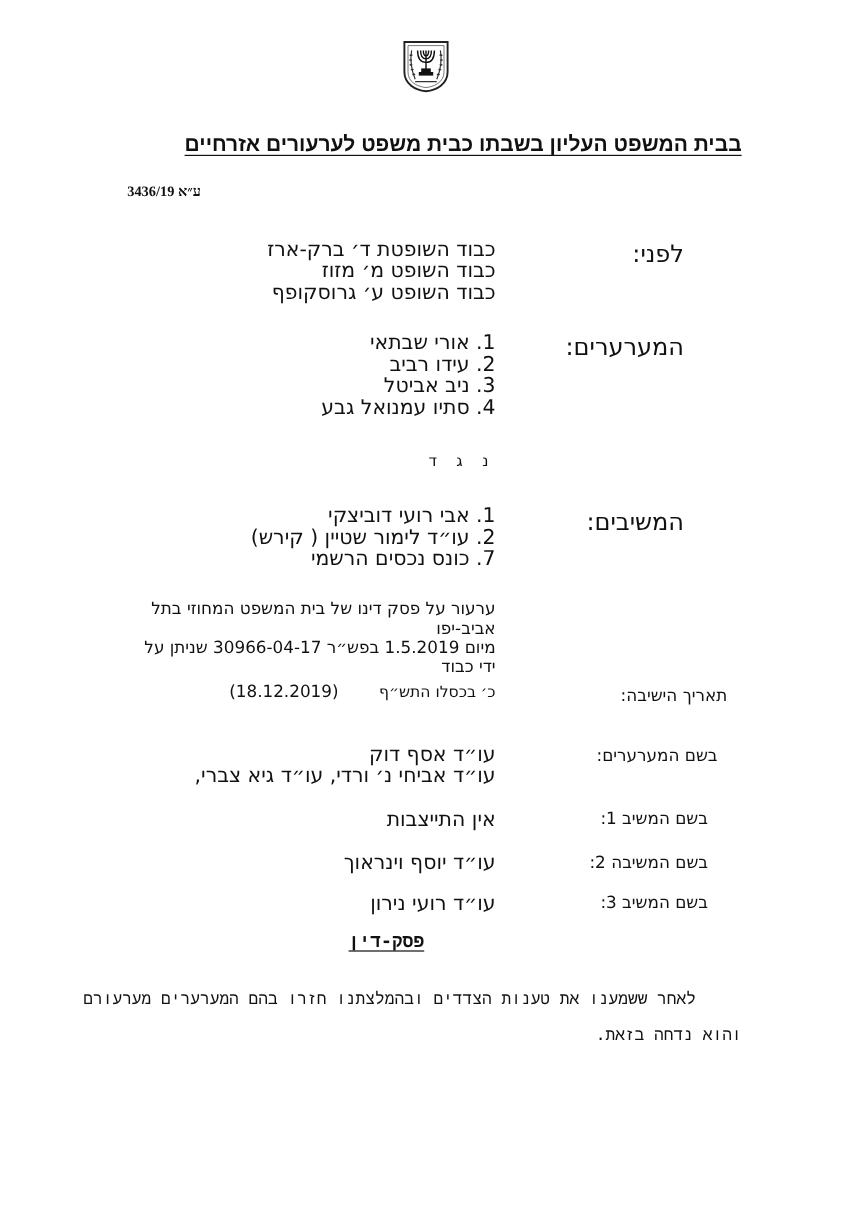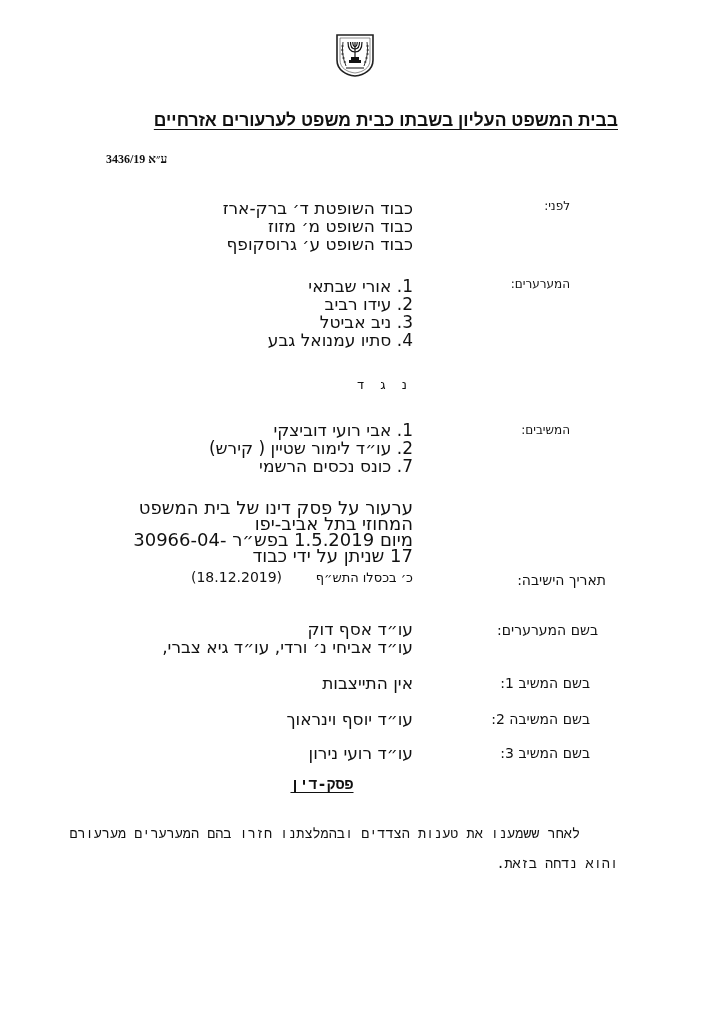--- a/index.html
+++ b/index.html
@@ -36,21 +36,21 @@
       font-weight: bold;
       font-size: 12px;
       white-space: nowrap;
       direction: rtl;
       width: 100px;
       text-align: left;
     }
     .case-number .num { direction: ltr; unicode-bidi: embed; }
     .label {
       right: 148px;
-      font-size: 12px;
+      font-size: 20px;
       white-space: nowrap;
       direction: rtl;
       text-align: right;
     }
     .label-far {
       font-size: 14px;
       white-space: nowrap;
       direction: rtl;
       text-align: right;
     }
@@ -66,21 +66,21 @@
     .neged {
       right: 305px; top: 377px;
       font-size: 13px;
       letter-spacing: 6px;
       direction: rtl;
       white-space: nowrap;
     }
     .appeal-desc {
       right: 305px; top: 500px;
       width: 300px;
-      font-size: 18px;
+      font-size: 14px;
       line-height: 16px;
       direction: rtl;
       text-align: right;
     }
     .hearing-heb {
       right: 305px; top: 570px;
       font-size: 13px;
       direction: rtl;
       white-space: nowrap;
     }

